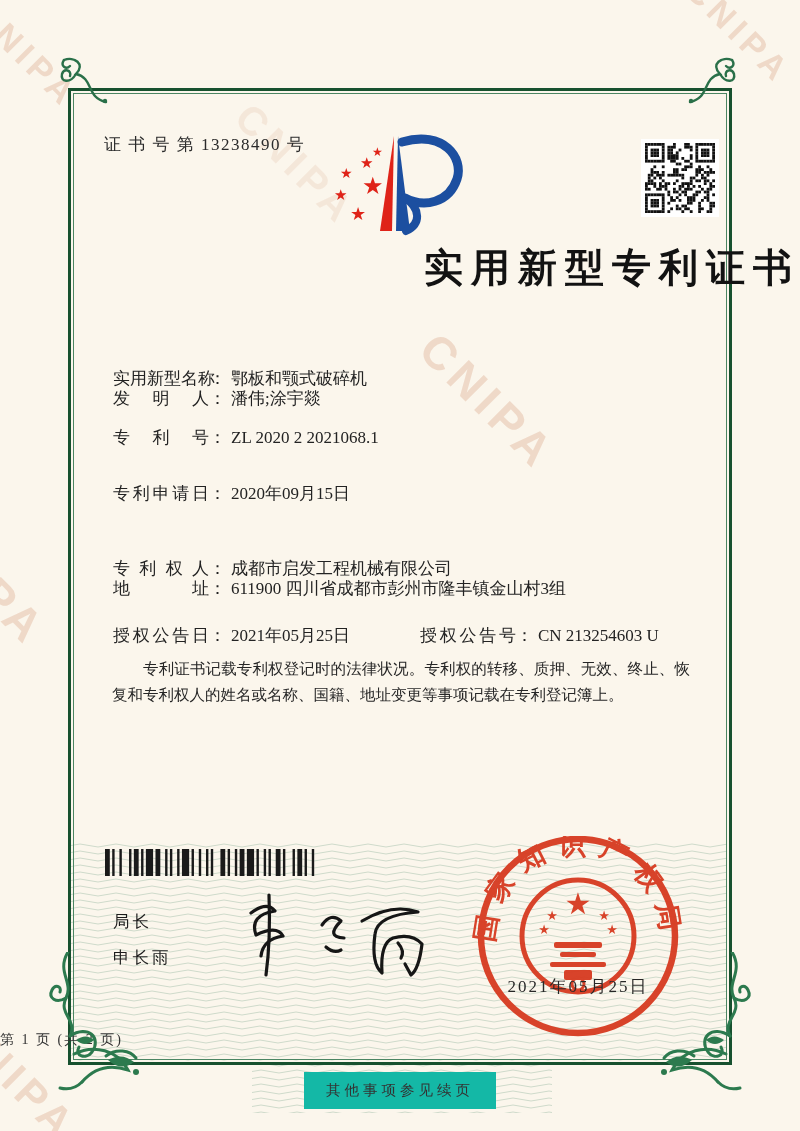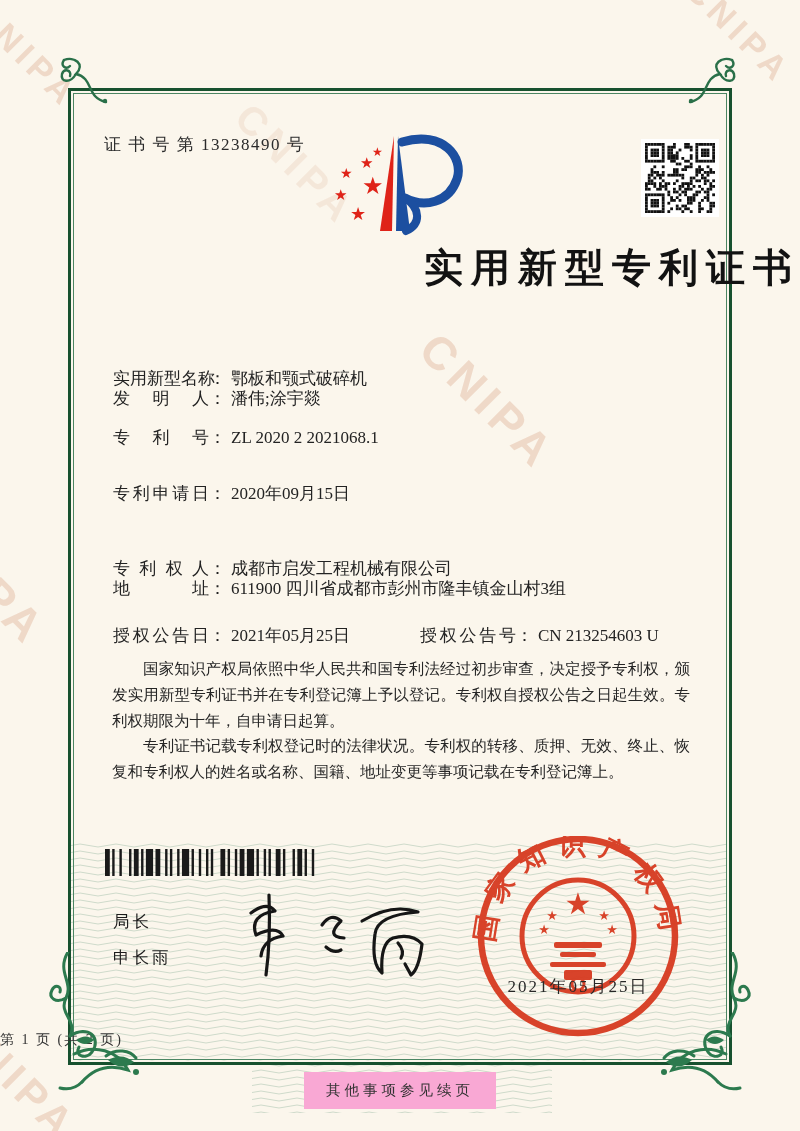--- a/index.html
+++ b/index.html
@@ -40,21 +40,21 @@
   
   .barcode{position:absolute;left:105px;top:849px;z-index:4;}
   .signer{position:absolute;left:113px;z-index:5;
     font-family:"Liberation Sans","DejaVu Sans",sans-serif;
     font-size:16.5px;letter-spacing:3px;color:#1b1b1b;}
   .signature{position:absolute;left:225px;top:891px;z-index:5;}
   .seal{position:absolute;left:466px;top:836px;z-index:6;opacity:.95;}
   .footer-page{position:absolute;left:0;top:1031px;width:100%;
     font-size:14px;letter-spacing:2px;color:#333;z-index:4;}
   .note-box{position:absolute;left:50%;top:1072px;transform:translateX(-50%);
-    background:#f9a8d4;padding:9px 22px;font-size:14.5px;letter-spacing:4px;
+    background:#14b8a6;padding:9px 22px;font-size:14.5px;letter-spacing:4px;
     color:#333;z-index:7;white-space:nowrap;}
   .flourish{position:absolute;z-index:5;}
 </style>
 </head>
 <body>
 
 <div class="wm" style="left:-8px;top:-6px;font-size:34px;">CNIPA</div>
 <div class="wm" style="left:705px;top:-30px;font-size:34px;">CNIPA</div>
 <div class="wm" style="left:258px;top:95px;font-size:40px;opacity:.5;">CNIPA</div>
 <div class="wm" style="left:447px;top:322px;font-size:46px;">CNIPA</div>
@@ -451,21 +451,20 @@
   <span class="flabel">地址</span><span class="fcolon">：</span><span class="fval">611900 四川省成都市彭州市隆丰镇金山村3组</span>
 </div>
 <div class="row" style="top:624px;">
   <span class="flabel">授权公告日</span><span class="fcolon">：</span><span class="fval">2021年05月25日</span>
 </div>
 <div class="row" style="top:624px;left:420px;">
   <span class="flabel">授权公告号</span><span class="fcolon">：</span><span class="fval">CN 213254603 U</span>
 </div>
 
 <div class="paras">
-  <p>国家知识产权局依照中华人民共和国专利法经过初步审查，决定授予专利权，颁发实用新型专利证书并在专利登记簿上予以登记。专利权自授权公告之日起生效。专利权期限为十年，自申请日起算。</p>
   <p>专利证书记载专利权登记时的法律状况。专利权的转移、质押、无效、终止、恢复和专利权人的姓名或名称、国籍、地址变更等事项记载在专利登记簿上。</p>
 </div>
 
 <svg class="barcode" id="barcode" width="214" height="27">
     <rect x="0.00" y="0" width="4.81" height="27" fill="#1a1a1a"></rect>
     <rect x="7.21" y="0" width="2.40" height="27" fill="#1a1a1a"></rect>
     <rect x="14.43" y="0" width="2.40" height="27" fill="#1a1a1a"></rect>
     <rect x="24.04" y="0" width="2.40" height="27" fill="#1a1a1a"></rect>
     <rect x="28.85" y="0" width="4.81" height="27" fill="#1a1a1a"></rect>
     <rect x="36.07" y="0" width="2.40" height="27" fill="#1a1a1a"></rect>

